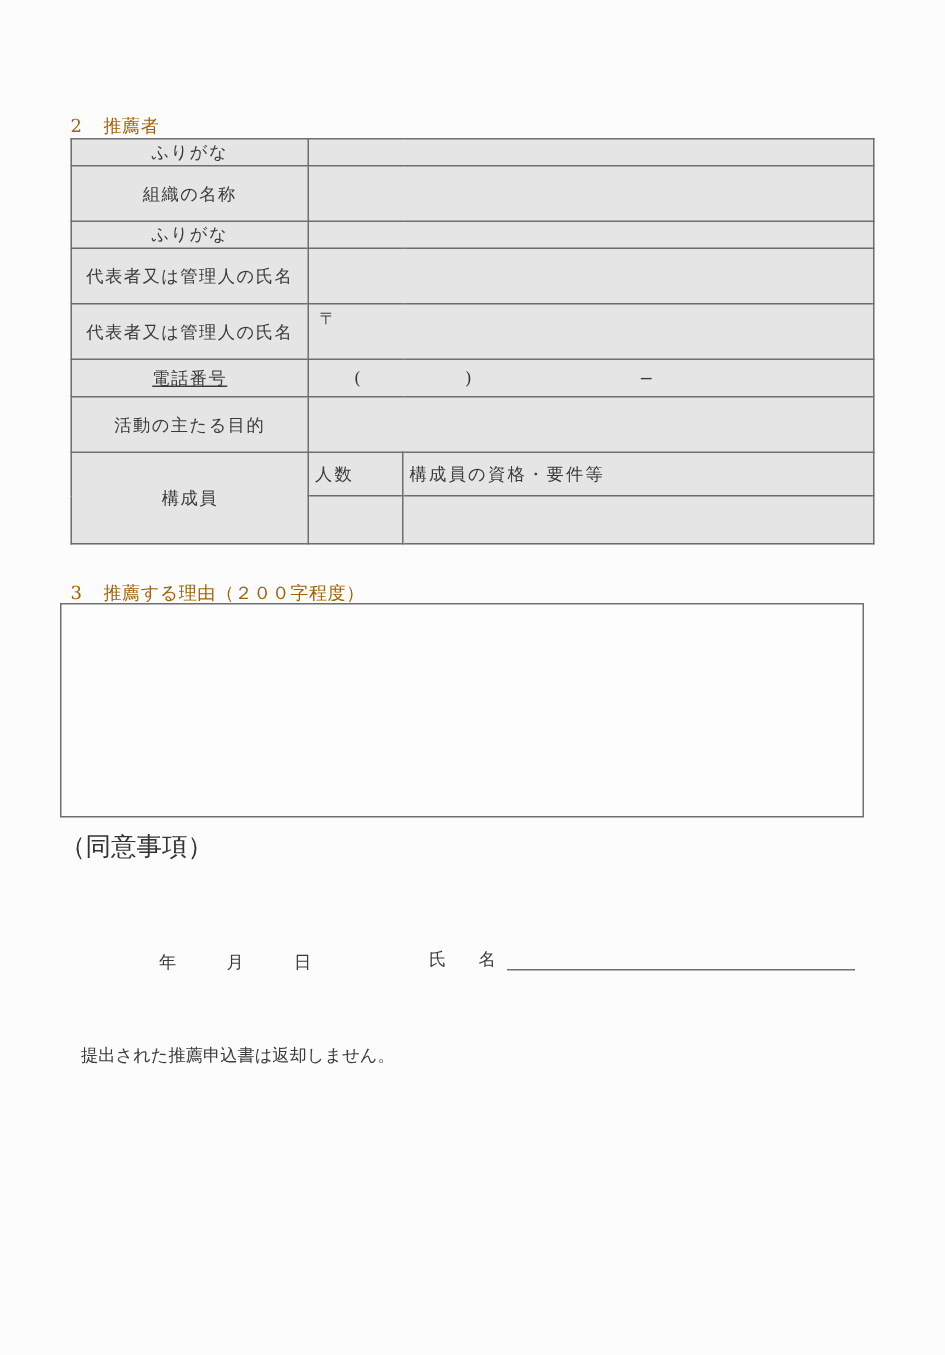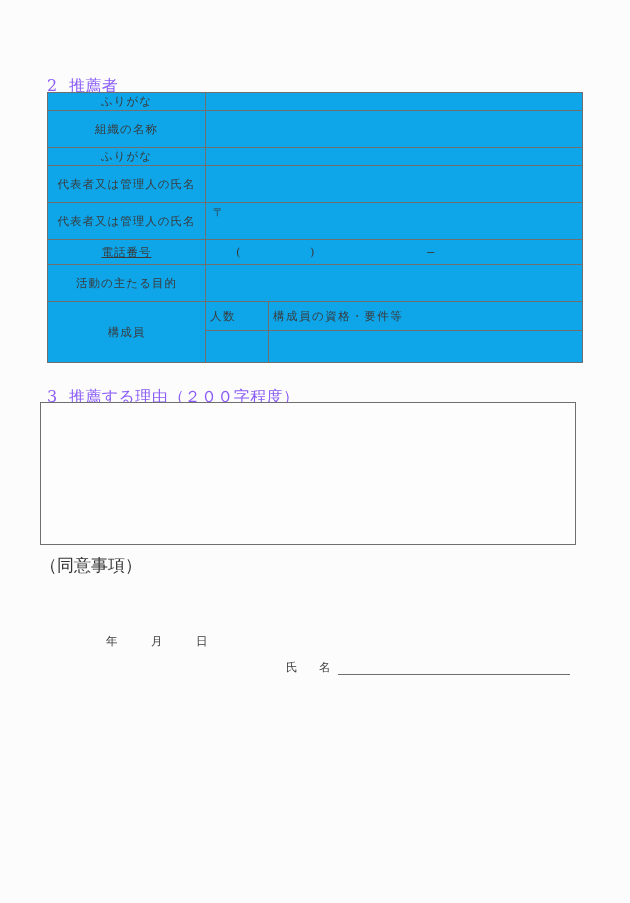--- a/index.html
+++ b/index.html
@@ -19,39 +19,39 @@
   }
 
   .page {
     position: absolute;
     inset: 0;
   }
 
   
   .section-heading {
     position: absolute;
-    font-size: 16px;
+    font-size: 12px;
     letter-spacing: 0.4px;
-    color: #8b5cf6;
+    color: #a16207;
     white-space: nowrap;
   }
   .section-heading .num {
     display: inline-block;
     min-width: 22px;
   }
 
   
   .form-table {
     position: absolute;
     left: 47px;
     top: 92px;
     width: 536px;
     border-collapse: collapse;
     table-layout: fixed;
-    background: #0ea5e9;
+    background: #e5e5e5;
   }
   .form-table td {
     border: 1px solid #6f6f6f;
     font-size: 11.5px;
     color: #3a3a3a;
     padding: 0 4px;
     vertical-align: middle;
   }
   .form-table td.label {
     text-align: center;
@@ -139,21 +139,21 @@
     width: 100%;
     height: 20px;
     font-size: 11.5px;
   }
   .date-line .d-y { position: absolute; left: 106px; }
   .date-line .d-m { position: absolute; left: 151px; }
   .date-line .d-d { position: absolute; left: 196px; }
 
   .sig-line {
     position: absolute;
-    top: 660px;
+    top: 632px;
     left: 286px;
     font-size: 11.5px;
     display: flex;
     align-items: flex-end;
   }
   .sig-label {
     letter-spacing: 5px;
     white-space: nowrap;
   }
   .sig-rule {
@@ -261,15 +261,16 @@
     <span class="d-m">月</span>
     <span class="d-d">日</span>
   </div>
 
   <div class="sig-line">
     <span class="sig-label">氏　名</span>
     <span class="sig-rule"></span>
   </div>
 
   <div class="remarks">
+    <span class="body">提出された推薦申込書は返却しません。</span>
   </div>
 
 </div>
 
 </body></html>

